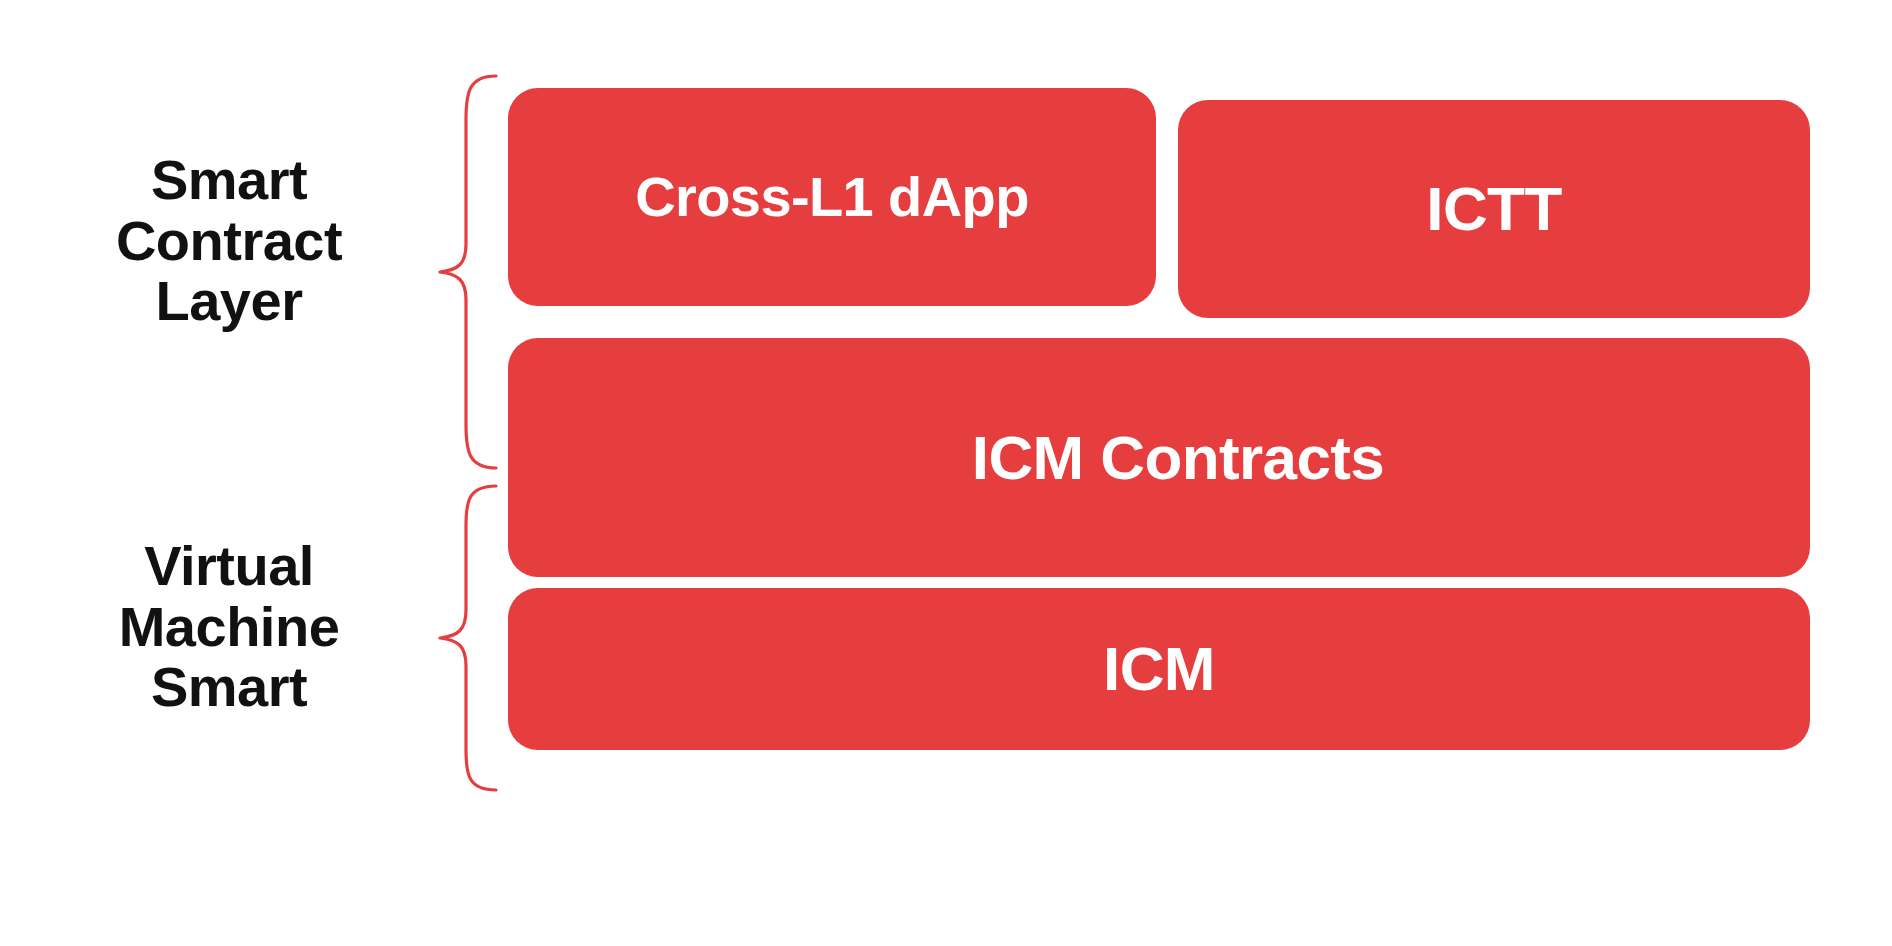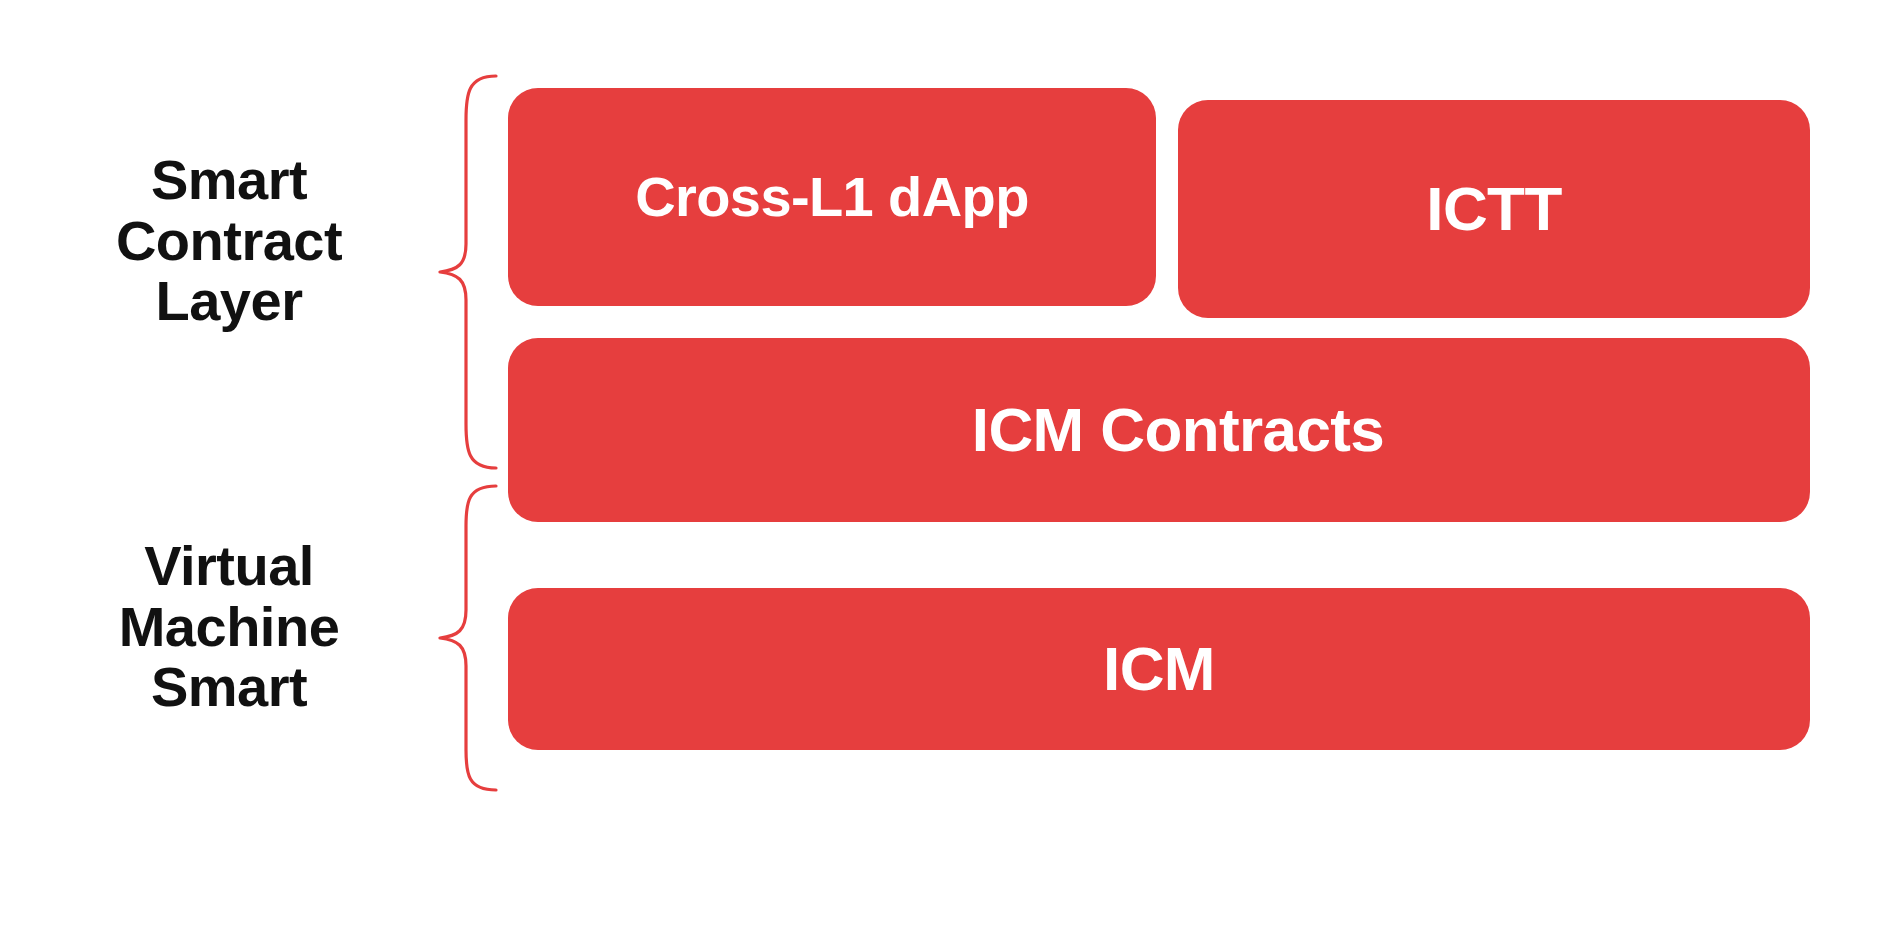--- a/index.html
+++ b/index.html
@@ -97,21 +97,21 @@
     left: 1178px;
     top: 88px;
     width: 632px;
     height: 218px;
     margin-top: 12px;
   }
   #box-icm-contracts {
     left: 508px;
     top: 338px;
     width: 1302px;
-    height: 184px;
+    height: 239px;
     padding-left: 38px;
   }
   #box-icm {
     left: 508px;
     top: 588px;
     width: 1302px;
     height: 162px;
   }
 
   #box-ictt .node-label,

